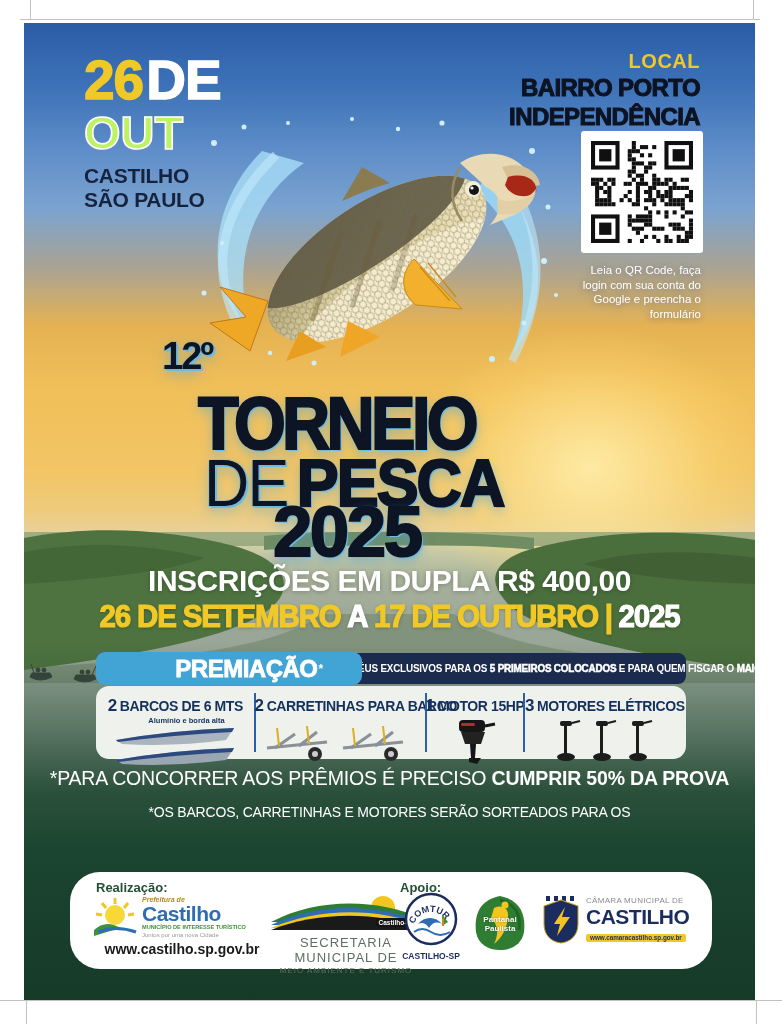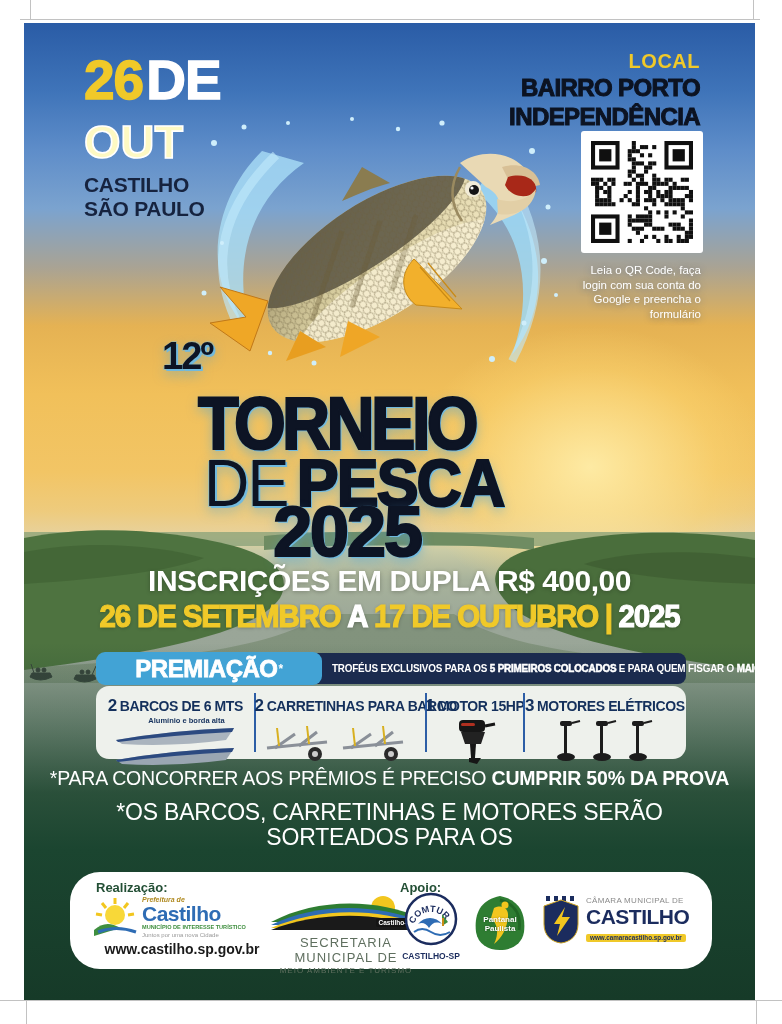--- a/index.html
+++ b/index.html
@@ -19,21 +19,21 @@
   .green-overlay{position:absolute;left:0;top:620px;width:731px;height:357px;
       background:linear-gradient(180deg,rgba(28,70,47,0) 0%,rgba(28,70,47,.45) 22%,rgba(27,68,45,.88) 42%,#1b4530 58%,#16images3a28 80%,#143категория623 100%);}
   .green-overlay{background:linear-gradient(180deg,rgba(28,70,47,0) 0%,rgba(28,70,47,.45) 22%,rgba(27,68,45,.88) 42%,#1b4530 58%,#163a28 100%);}
   .boats-sil{position:absolute;left:4px;top:634px;width:128px;height:32px;}
 
   
   .date-block{position:absolute;left:60px;top:30px;line-height:1;}
   .d-row1{font-size:55px;font-weight:700;letter-spacing:-1px;-webkit-text-stroke:1.4px currentColor;}
   .d-day{color:#F0C929;-webkit-text-stroke:1.4px #F0C929;}
   .d-de{color:#ffffff;margin-left:3px;-webkit-text-stroke:1.4px #fff;}
-  .d-out{font-size:47px;font-weight:700;color:#fef9c3;letter-spacing:0;margin-top:10px;-webkit-text-stroke:1.6px #fff;}
+  .d-out{font-size:47px;font-weight:700;color:#bef264;letter-spacing:0;margin-top:1px;-webkit-text-stroke:1.6px #fff;}
   .d-city{font-size:21px;font-weight:700;color:#16233f;margin-top:9px;letter-spacing:-0.3px;}
   .d-state{font-size:21px;font-weight:700;color:#16233f;margin-top:3px;letter-spacing:-0.3px;}
 
   .location-block{position:absolute;right:55px;top:28px;text-align:right;line-height:1;}
   .loc-label{font-size:20px;font-weight:700;color:#F0C929;letter-spacing:.5px;}
   .loc-line{font-size:24px;font-weight:700;color:#0c1322;letter-spacing:-0.6px;margin-top:5px;-webkit-text-stroke:1px #0c1322;}
 
   .qr-box{position:absolute;left:557px;top:108px;width:102px;height:102px;background:#ffffff;
           border-radius:3px;padding:10px;}
   .qr-caption{position:absolute;right:54px;top:240px;width:170px;text-align:right;color:#ffffff;
@@ -65,39 +65,39 @@
 
   
   .awards-bar{position:absolute;left:72px;top:629px;width:590px;height:33px;}
   .aw-bar{position:absolute;left:214px;right:0;top:1px;height:31px;background:#1B2B4E;border-radius:8px;
       display:flex;align-items:center;padding:0 10px 0 22px;color:#fff;font-size:10.4px;font-weight:700;
       letter-spacing:-0.2px;white-space:nowrap;}
   .aw-bar .inner{transform:scaleX(.95);transform-origin:left center;}
   .aw-b{-webkit-text-stroke:.5px #fff;}
   .aw-chip{position:absolute;left:0;top:0;width:226px;height:33px;background:#42A3D5;border-radius:9px;
       display:flex;align-items:center;justify-content:center;color:#fff;font-size:24px;font-weight:700;
-      letter-spacing:-0.5px;-webkit-text-stroke:.8px #fff;}
+      letter-spacing:-0.5px;padding-left:40px;-webkit-text-stroke:.8px #fff;}
   .aw-chip sup{font-size:12px;margin-left:1px;-webkit-text-stroke:0;}
 
   
   .prize-panel{position:absolute;left:72px;top:663px;width:590px;height:73px;background:#EEF1EC;
       border-radius:13px;display:flex;}
   .p-col{position:relative;text-align:center;padding-top:10px;box-sizing:border-box;}
   .p-col.sep::after{content:"";position:absolute;right:-1px;top:7px;bottom:7px;width:2px;background:#2D5EA6;}
   .c1{width:166px;} .c2{width:171px;} .c3{width:98px;} .c4{width:170px;}
   .p-head{font-size:14px;font-weight:700;color:#14305C;letter-spacing:-0.4px;white-space:nowrap;}
   .p-qty{font-size:17px;margin-right:3px;}
   .p-sub{font-size:7.5px;font-weight:700;color:#14305C;text-align:right;padding-right:30px;margin-top:0;}
   .p-icon{display:block;margin:2px auto 0;}
 
   
   .note1{position:absolute;left:0;top:744px;width:731px;text-align:center;color:#fff;font-size:19.5px;
       font-weight:400;letter-spacing:-0.2px;}
   .note1 b{font-weight:700;}
-  .note2{position:absolute;left:65px;top:777px;width:601px;text-align:center;color:#fff;font-size:23px;
+  .note2{position:absolute;left:65px;top:777px;width:601px;text-align:center;color:#fff;font-size:14px;
       font-weight:400;line-height:24.5px;letter-spacing:-0.2px;}
 
   
   .footer-box{position:absolute;left:46px;top:849px;width:642px;height:97px;background:#ffffff;border-radius:30px;}
   .f-label{position:absolute;font-size:13px;font-weight:700;color:#234F35;}
   .lbl-real{left:26px;top:8px;} .lbl-apoio{left:330px;top:8px;}
   .logo{position:absolute;}
   .lg-pref{left:22px;top:24px;width:180px;}
   .pref-row{display:flex;align-items:center;}
   .pref-txt{margin-left:4px;line-height:1;}

